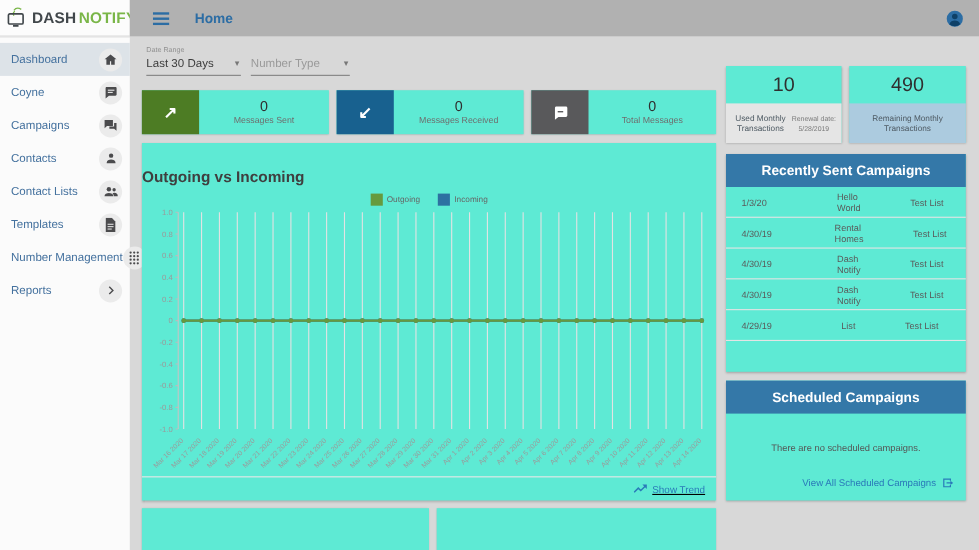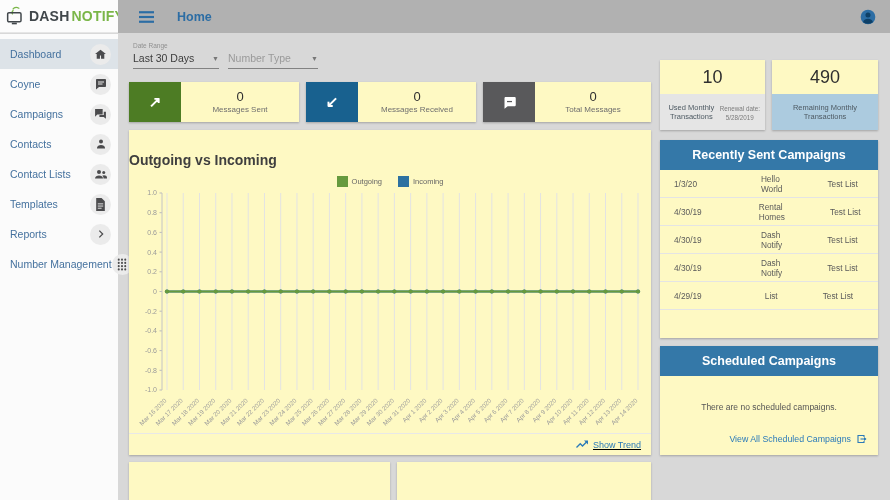--- a/index.html
+++ b/index.html
@@ -29,21 +29,21 @@
 
   
   .filter { position:absolute; top:42px; }
   .filter-label { font-size:6.5px; color:#909090; margin-bottom:3px; }
   .filter-value { font-size:10.5px; display:flex; align-items:center; justify-content:space-between;
                   padding-bottom:4px; border-bottom:1px solid #828282; cursor:pointer; }
   .fv-dark { color:#3c3c3c; }
   .fv-grey { color:#9a9a9a; }
   .caret { font-size:7px; color:#777; }
 
-  .card { position:absolute; background:#fef9c3; box-shadow:0 1px 2px rgba(0,0,0,.25); }
+  .card { position:absolute; background:#5eead4; box-shadow:0 1px 2px rgba(0,0,0,.25); }
 
   
   .stat-card { top:82px; height:40px; display:flex; }
   .stat-iconbox { width:52px; height:40px; display:flex; align-items:center; justify-content:center;
                   color:#fff; font-size:15px; flex:none; }
   .stat-body { flex:1; display:flex; flex-direction:column; align-items:center; justify-content:center; }
   .stat-value { font-size:13px; color:#2f2f2f; line-height:14px; }
   .stat-label { font-size:8px; color:#6e6e6e; margin-top:1px; }
 
   
@@ -167,43 +167,43 @@
         <span class="side-icon">
           <svg width="11" height="13" viewBox="0 0 20 24">
             <path fill="currentColor" d="M2 0h10l6 6v18H2z"></path>
             <rect x="5" y="10" width="10" height="1.7" fill="#ebebeb"></rect>
             <rect x="5" y="14" width="10" height="1.7" fill="#ebebeb"></rect>
             <rect x="5" y="18" width="7" height="1.7" fill="#ebebeb"></rect>
           </svg>
         </span>
       </div>
       <div class="side-item">
-        <span class="side-label">Reports</span>
-        <span class="side-icon">
-          <svg width="10" height="10" viewBox="0 0 24 24">
-            <path fill="none" stroke="currentColor" stroke-width="3" d="M8 4l8 8-8 8"></path>
-          </svg>
-        </span>
-      </div>
-      <div class="side-item">
         <span class="side-label">Number Management</span>
         <span class="side-icon">
           <svg width="10" height="13" viewBox="0 0 18 24">
             <circle cx="3" cy="3" r="1.9" fill="currentColor"></circle>
             <circle cx="3" cy="9" r="1.9" fill="currentColor"></circle>
             <circle cx="3" cy="15" r="1.9" fill="currentColor"></circle>
             <circle cx="3" cy="21" r="1.9" fill="currentColor"></circle>
             <circle cx="9" cy="3" r="1.9" fill="currentColor"></circle>
             <circle cx="9" cy="9" r="1.9" fill="currentColor"></circle>
             <circle cx="9" cy="15" r="1.9" fill="currentColor"></circle>
             <circle cx="9" cy="21" r="1.9" fill="currentColor"></circle>
             <circle cx="15" cy="3" r="1.9" fill="currentColor"></circle>
             <circle cx="15" cy="9" r="1.9" fill="currentColor"></circle>
             <circle cx="15" cy="15" r="1.9" fill="currentColor"></circle>
             <circle cx="15" cy="21" r="1.9" fill="currentColor"></circle>
+          </svg>
+        </span>
+      </div>
+      <div class="side-item">
+        <span class="side-label">Reports</span>
+        <span class="side-icon">
+          <svg width="10" height="10" viewBox="0 0 24 24">
+            <path fill="none" stroke="currentColor" stroke-width="3" d="M8 4l8 8-8 8"></path>
           </svg>
         </span>
       </div>
     </div>
 
   <div class="filter" style="left:133px; width:86px;">
     <div class="filter-label">Date Range</div>
     <div class="filter-value">
       <span class="fv-dark">Last 30 Days</span>
       <span class="caret">▼</span>

